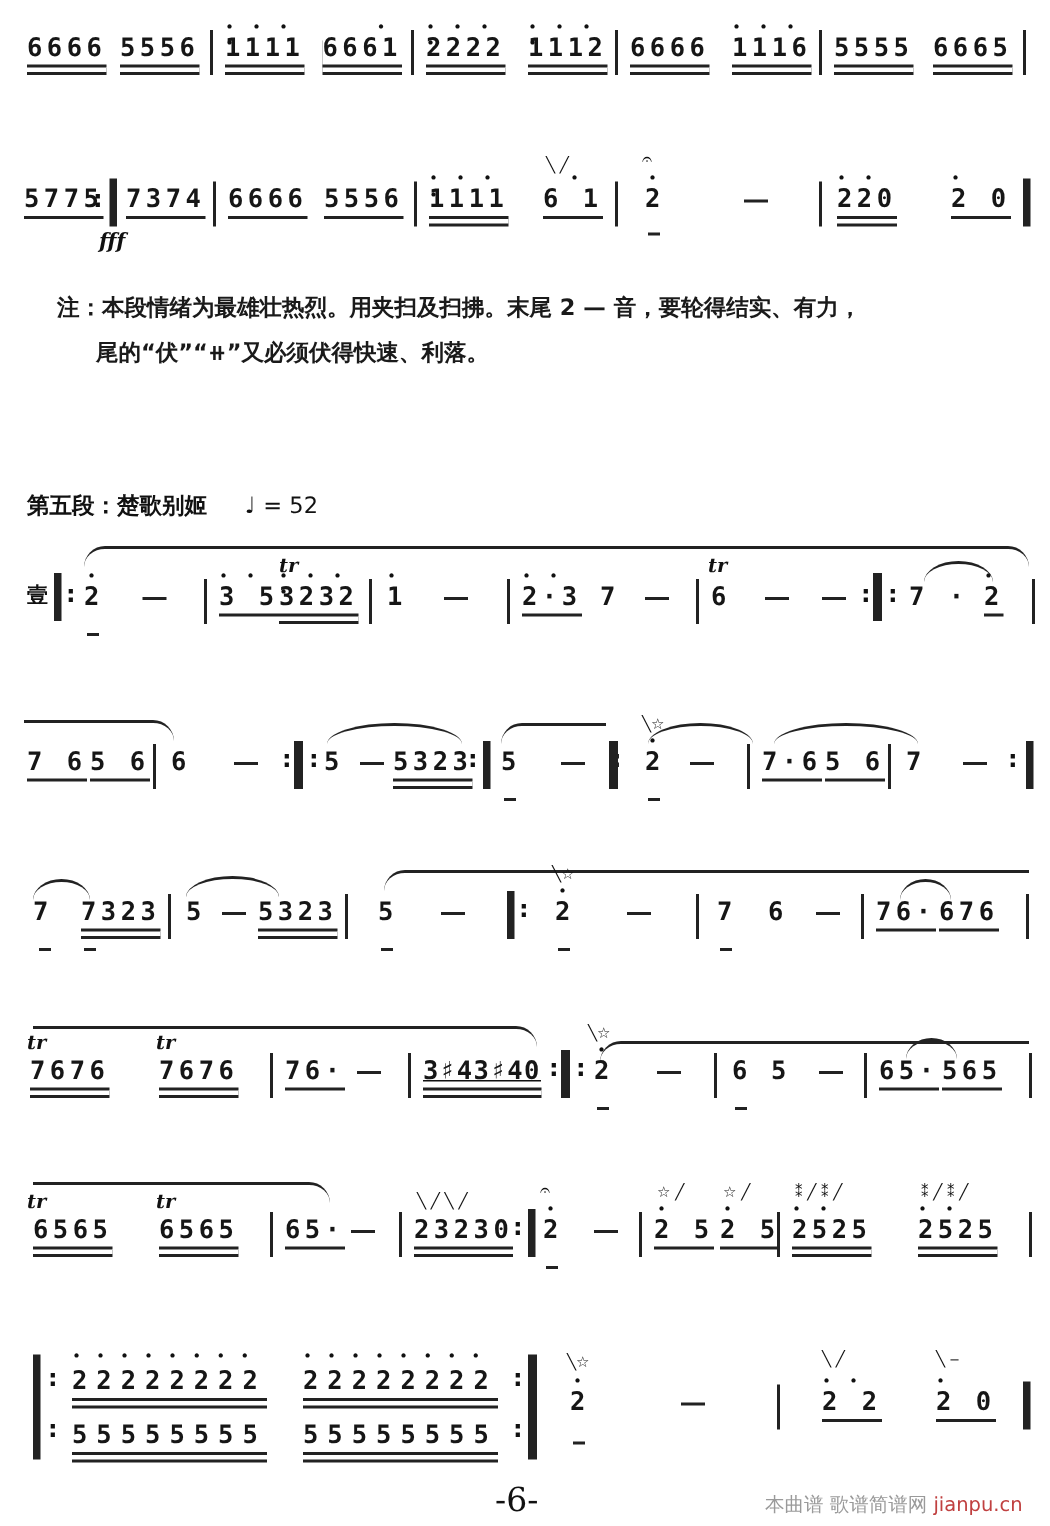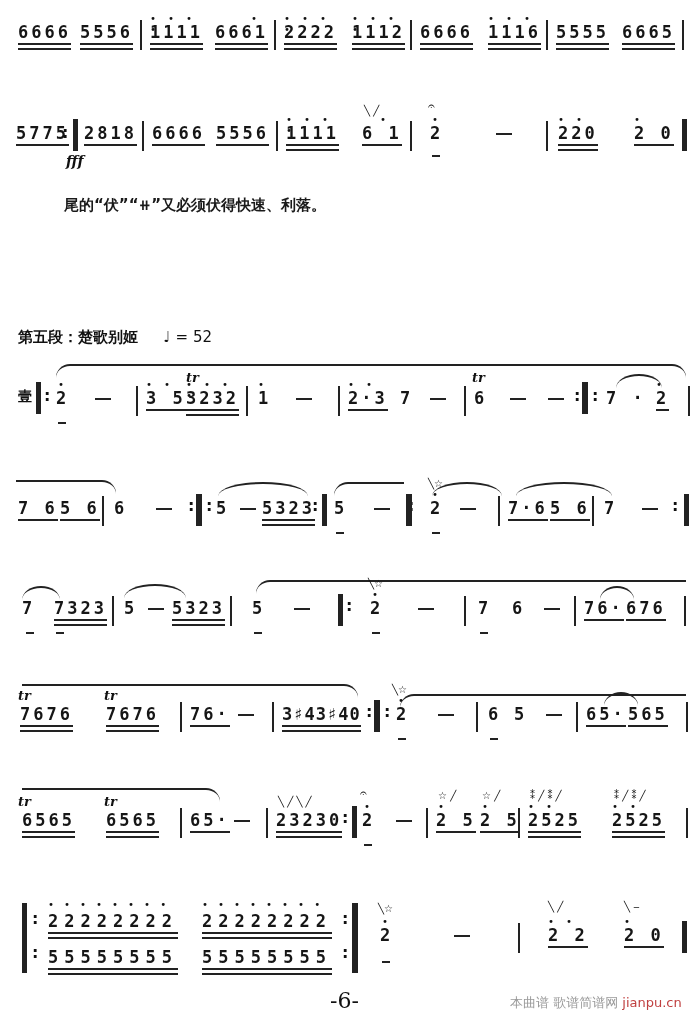--- a/index.html
+++ b/index.html
@@ -47,39 +47,40 @@
   <div class="bar" style="left:546px; top:6px;"></div>
   <div class="grp" style="left:556px; top:8px;"><span class="txt ul2">5555</span></div>
   <div class="grp" style="left:622px; top:8px;"><span class="txt ul2">6665</span></div>
   <div class="bar" style="left:682px; top:6px;"></div>
 </div>
 
 <div class="row" style="top:115px;">
   <div class="grp" style="left:16px; top:8px;"><span class="txt ul1">5775</span></div>
   <span class="rep" style="left:62px; top:8px;">:</span>
   <div class="fbar" style="left:73px; top:4px;"></div>
-  <div class="grp" style="left:84px; top:8px;"><span class="txt ul1">2818</span></div>
+  <div class="grp" style="left:84px; top:8px;"><span class="txt ul1">7374</span></div>
   <span class="fff" style="left:66px; top:38px;">fff</span>
   <div class="bar" style="left:142px; top:6px;"></div>
   <div class="grp" style="left:152px; top:8px;"><span class="txt ul1">6666</span></div>
   <div class="grp" style="left:216px; top:8px;"><span class="txt ul1">5556</span></div>
   <div class="bar" style="left:276px; top:6px;"></div>
   <div class="grp" style="left:286px; top:8px;"><span class="dots">• • • •</span><span class="txt ul2">1111</span></div>
   <div class="grp" style="left:362px; top:8px;"><span class="dots" style="left:18px;">•</span><span class="mark" style="left:2px;top:-18px;">╲ ╱</span><span class="txt ul1">6 1</span></div>
   <div class="bar" style="left:410px; top:6px;"></div>
   <div class="grp" style="left:430px; top:8px;"><span class="fermata" style="left:-2px; top:-24px;">𝄐</span><span class="dots" style="left:2px;">•</span><span class="txt">2</span></div>
   <div class="low" style="left:432px; top:40px;"></div>
   <span class="dash" style="left:496px; top:18px;"></span>
   <div class="bar" style="left:546px; top:6px;"></div>
   <div class="grp" style="left:558px; top:8px;"><span class="dots">• •</span><span class="txt ul2">220</span></div>
   <div class="grp" style="left:634px; top:8px;"><span class="dots">•</span><span class="txt ul1">2 0</span></div>
   <div class="fbar" style="left:682px; top:4px;"></div>
 </div>
 
 <div class="text-block" style="left:38px; top:190px; width:660px;">
+  <div>注：本段情绪为最雄壮热烈。用夹扫及扫拂。末尾 2  —  音，要轮得结实、有力，</div>
   <div style="padding-left:26px;">尾的“伏”“⧺”又必须伏得快速、利落。</div>
 </div>
 
 <div class="title" style="left:18px; top:328px;">
   <span>第五段：楚歌别姬</span>
   <span style="margin-left:20px;">♩</span>
   <span style="font-weight:normal;">= 52</span>
 </div>
 
 <div class="row" style="top:378px;">
@@ -188,21 +189,21 @@
 <div class="row" style="top:690px;">
   <div class="slur" style="left:22px; top:-6px; width:336px; border-radius:0 14px 0 0;"></div>
   <span class="tr" style="left:18px; top:-2px;">tr</span>
   <div class="grp" style="left:20px; top:14px;"><span class="txt ul2">7676</span></div>
   <span class="tr" style="left:104px; top:-2px;">tr</span>
   <div class="grp" style="left:106px; top:14px;"><span class="txt ul2">7676</span></div>
   <div class="bar" style="left:180px; top:12px;"></div>
   <div class="grp" style="left:190px; top:14px;"><span class="txt ul1">76·</span></div>
   <span class="dash" style="left:238px; top:24px;"></span>
   <div class="bar" style="left:272px; top:12px;"></div>
-  <div class="grp" style="left:282px; top:14px;"><span class="txt ul2" style="letter-spacing:1px;">3♯43♯40</span></div>
+  <div class="grp" style="left:282px; top:14px;text-decoration:underline;"><span class="txt ul2" style="letter-spacing:1px;">3♯43♯40</span></div>
   <span class="rep" style="left:366px; top:12px;">:</span>
   <div class="dbar" style="left:374px; top:10px;"></div>
   <span class="rep" style="left:384px; top:12px;">:</span>
   <div class="slur" style="left:400px; top:4px; width:286px; border-radius:14px 0 0 0;"></div>
   <div class="grp" style="left:396px; top:14px;"><span class="mark" style="left:-4px; top:-20px;">╲☆</span><span class="dots" style="left:2px;">•</span><span class="txt">2</span></div>
   <div class="low" style="left:398px; top:48px;"></div>
   <span class="dash" style="left:438px; top:24px;"></span>
   <div class="bar" style="left:476px; top:12px;"></div>
   <div class="grp" style="left:488px; top:14px;"><span class="txt">6</span></div>
   <div class="low" style="left:490px; top:48px;"></div>

